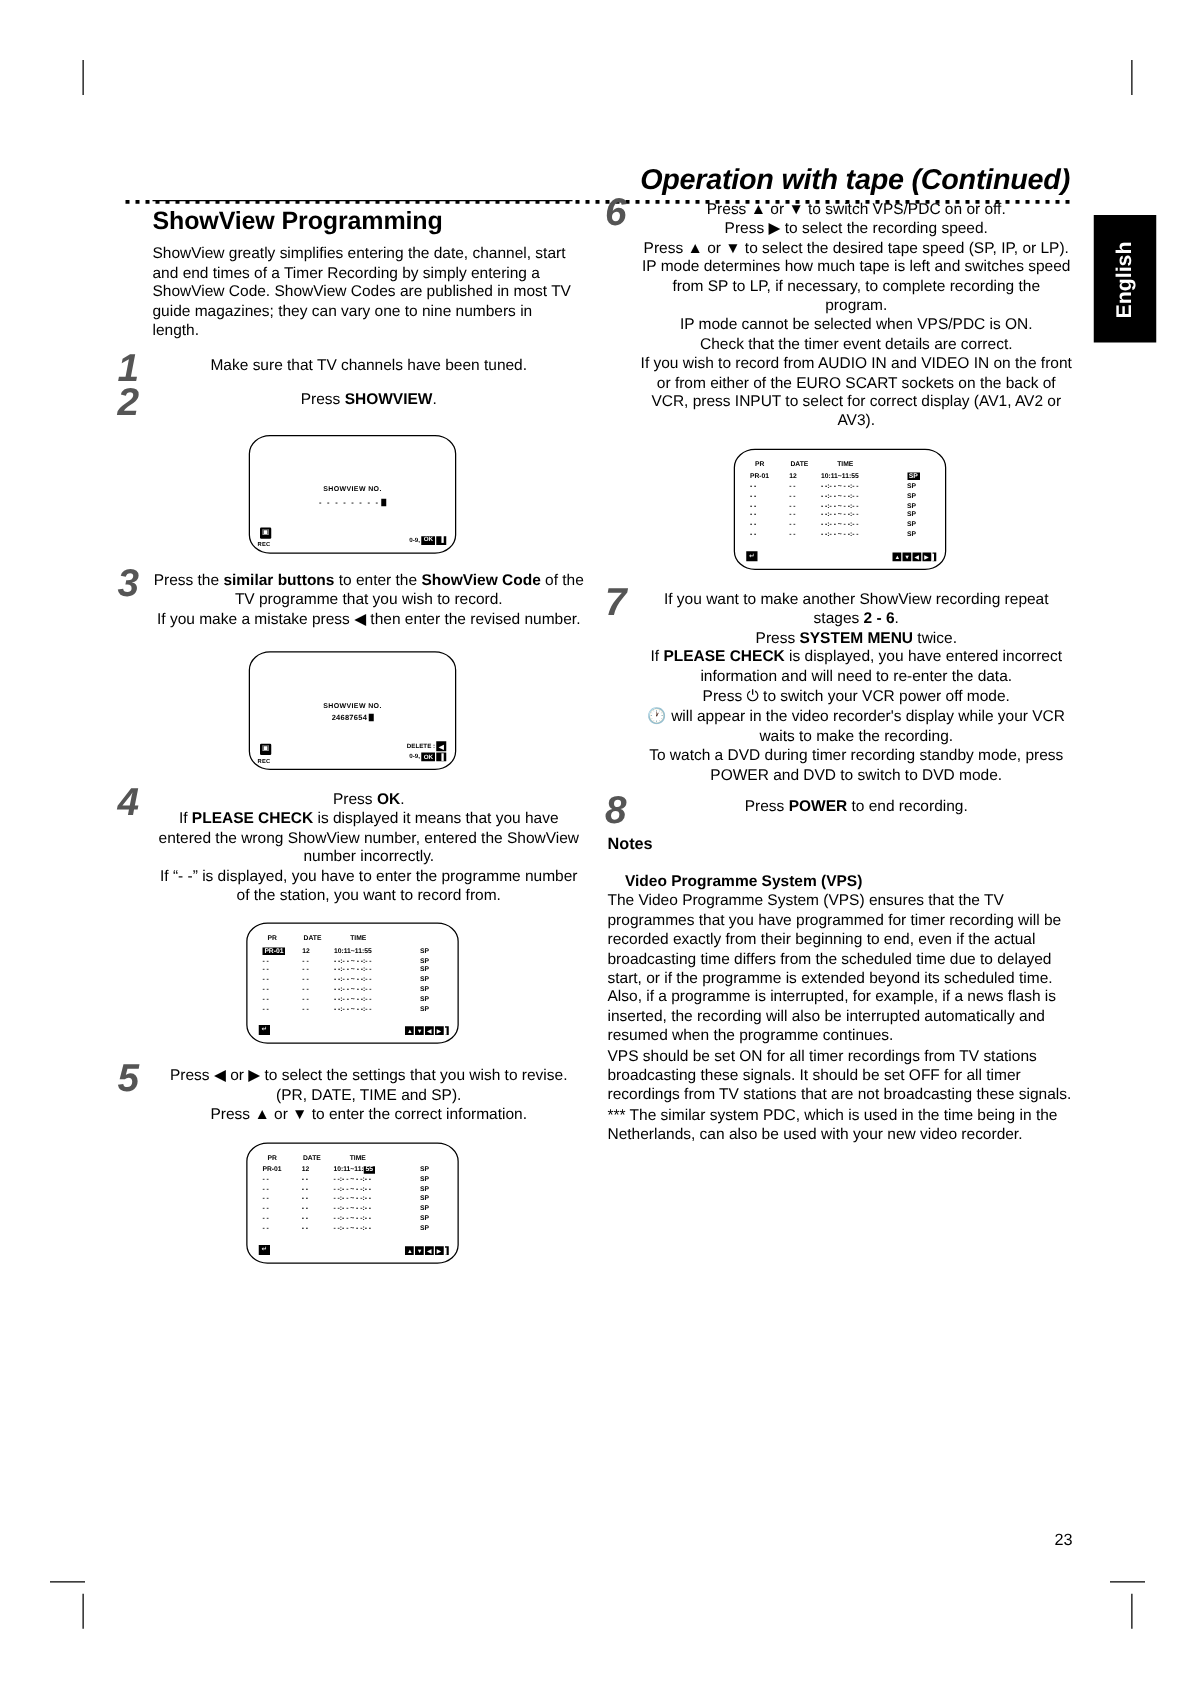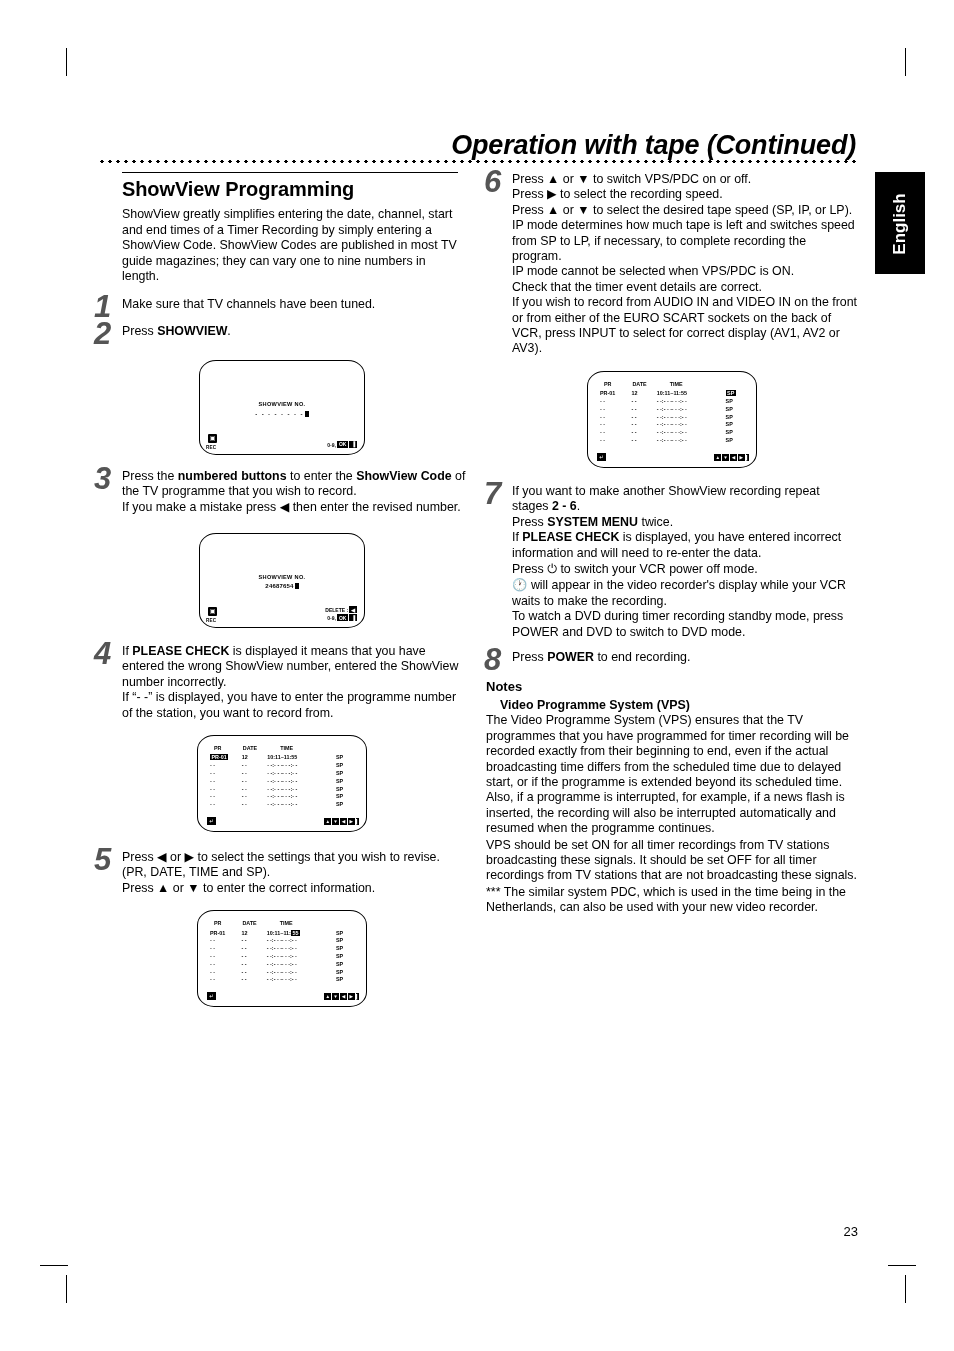--- a/index.html
+++ b/index.html
@@ -16,21 +16,21 @@
   .cropmark { position:absolute; background:#000; }
   .cm-v { width:1px; height:28px; }
   .cm-h { height:1px; width:28px; }
 
   
   .page { position:absolute; left:0; top:0; width:954px; height:1351px; }
 
   
   .header-title {
     position:absolute; right:98px; top:130px;
-    font-size:27px; font-weight:bold; font-style:italic;
+    font-size:23px; font-weight:bold; font-style:italic;
     letter-spacing:-0.2px;
     white-space:nowrap;
   }
   .dotrule {
     position:absolute; left:98px; top:160px; width:758px; height:3px;
     background-image:radial-gradient(circle, #000 40%, transparent 42%);
     background-size:8px 3px;
     background-repeat:repeat-x;
   }
 
@@ -43,21 +43,21 @@
     display:block;
     color:#fff; font-weight:bold; font-size:17px;
     transform:rotate(-90deg);
     transform-origin:center center;
     position:absolute; left:-25px; top:42px; width:100px;
     text-align:center;
     white-space:nowrap;
   }
 
   
-  .col { position:absolute; top:172px; width:372px; }
+  .col { position:absolute; top:160px; width:372px; }
   .col-left  { left:96px; }
   .col-right { left:486px; }
 
   
   .section-rule { border-top:1.6px solid #000; width:336px; margin-left:26px; }
   .section-title {
     font-size:20px; font-weight:bold; margin:5px 0 6px 26px;
     letter-spacing:-0.1px;
   }
   .intro {
@@ -65,21 +65,21 @@
     font-size:12.4px; line-height:15.6px;
   }
 
   
   .step { position:relative; margin-top:9px; padding-left:26px; }
   .step .num {
     position:absolute; left:-2px; top:-6px;
     font-size:31px; font-weight:bold; font-style:italic;
     color:#555; line-height:1;
   }
-  .step .body { font-size:12.4px; line-height:15.4px; }
+  .step .body { font-size:12.4px; line-height:15.4px;text-align:center; }
   .step .body b { font-weight:bold; }
   .tight { line-height:14.2px; }
 
   
   .screen {
     position:relative;
     width:164px; height:93px;
     margin:12px auto 4px auto;
     border:1.7px solid #000;
     border-radius:17px/15px;
@@ -160,21 +160,21 @@
   }
   .navbar i.thin { width:3.5px; }
   .ret-icon {
     position:absolute; left:9px; bottom:6px;
     width:9px; height:8px; background:#000; color:#fff;
     font-size:5.5px; line-height:8px; text-align:center;
   }
 
   
   .notes-head { font-size:13px; font-weight:bold; margin-top:14px; }
-  .notes-sub  { font-size:12.4px; font-weight:bold; margin-left:14px; margin-top:4px; }
+  .notes-sub  { font-size:12.4px; font-weight:bold; margin-left:14px; margin-top:16px; }
   .notes-body { font-size:12.4px; line-height:15.4px; margin-top:1px; }
 
   
   .pageno {
     position:absolute; right:96px; top:1224px;
     font-size:13px; font-weight:normal;
   }
 
   .sym { font-family:"DejaVu Sans", sans-serif; }
 </style>
@@ -223,39 +223,40 @@
         <div class="sv-dots"><span>- - - - - - - -</span><span class="cursor-box"></span></div>
         <div class="rec-icon">▣</div>
         <div class="rec-text">REC</div>
         <div class="hint-right"><span>0-9,</span><span class="okbox">OK</span><span class="keycap">▐</span></div>
       </div>
     </div>
 
     <div class="step" style="margin-top:14px;">
       <div class="num">3</div>
       <div class="body">
-        <div>Press the <b>numbered buttons</b> to enter the <b>ShowView Code</b> of the TV programme that you wish to record.</div>
+        <div>Press the <b>similar buttons</b> to enter the <b>ShowView Code</b> of the TV programme that you wish to record.</div>
         <div>If you make a mistake press ◀ then enter the revised number.</div>
       </div>
     </div>
 
     <div class="screen" style="margin-top:18px;">
       <div class="screen-inner">
         <div class="sv-label">SHOWVIEW NO.</div>
         <div class="sv-code" style="top:49px;"><span>24687654</span><span class="cursor-box"></span></div>
         <div class="rec-icon">▣</div>
         <div class="rec-text">REC</div>
         <div class="hint-delete"><span>DELETE :</span><span class="keycap">◀</span></div>
         <div class="hint-right"><span>0-9,</span><span class="okbox">OK</span><span class="keycap">▐</span></div>
       </div>
     </div>
 
     <div class="step" style="margin-top:16px;">
       <div class="num">4</div>
       <div class="body">
+        <div>Press <b>OK</b>.</div>
         <div>If <b>PLEASE CHECK</b> is displayed it means that you have entered the wrong ShowView number, entered the ShowView number incorrectly.</div>
         <div>If “- -” is displayed, you have to enter the programme number of the station, you want to record from.</div>
       </div>
     </div>
 
     <div class="screen wide" style="margin-top:14px;">
       <div class="screen-inner">
         <div class="tt">
           <table>
             <tbody>

